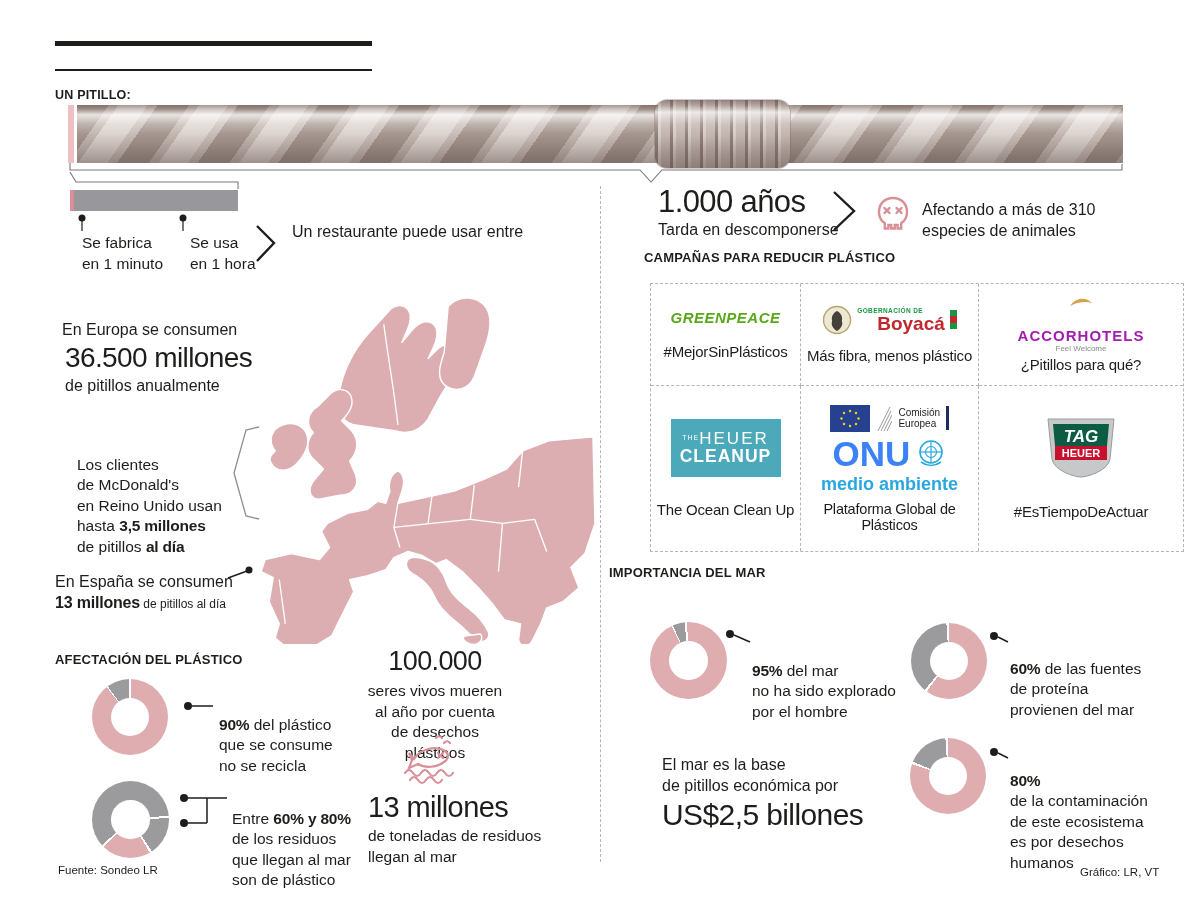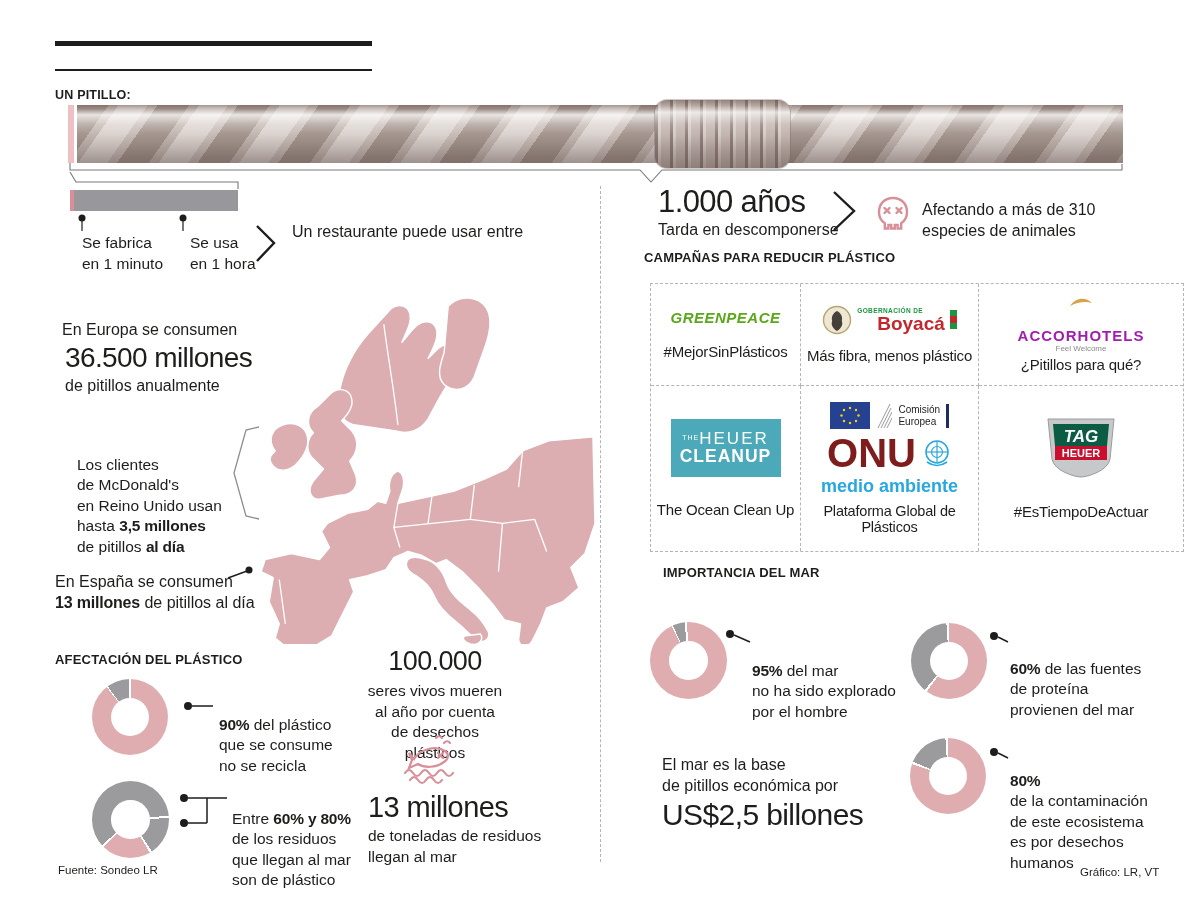--- a/index.html
+++ b/index.html
@@ -146,21 +146,21 @@
               <path d="M5,26 L15,6"></path>
               <path d="M8,26 L16,10"></path>
               <path d="M11,26 L16,16"></path>
           </g>
         </svg>
         <div class="pre" style="font-size:10px;line-height:1.15;text-align:left;">Comisión
 Europea</div>
         <div style="width:2.5px;height:24px;background:#1c2d5e;"></div>
       </div>
       <div style="display:flex;align-items:center;gap:6px;">
-        <div style="font-size:40px;font-weight:800;color:#7f1d1d;line-height:1;">ONU</div>
+        <div style="font-size:35px;font-weight:800;color:#3b82f6;line-height:1;">ONU</div>
         <svg width="30" height="30" viewBox="0 0 30 30">
           <circle cx="15" cy="14" r="11" fill="none" stroke="#29a8df" stroke-width="1.6"></circle>
           <circle cx="15" cy="14" r="5.5" fill="none" stroke="#29a8df" stroke-width="1.2"></circle>
           <line x1="4" y1="14" x2="26" y2="14" stroke="#29a8df" stroke-width="1.2"></line>
           <line x1="15" y1="3" x2="15" y2="25" stroke="#29a8df" stroke-width="1.2"></line>
           <path d="M5,24 Q15,31 25,24" fill="none" stroke="#29a8df" stroke-width="1.6"></path>
         </svg>
       </div>
       <div style="font-size:18px;font-weight:800;color:#29a8df;line-height:1;">medio ambiente</div>
       <div class="cell-label" style="font-size:14.5px;margin-top:4px;">Plataforma Global de Plásticos</div>
@@ -211,21 +211,21 @@
   <div class="abs body16 pre" style="left:77px;top:434px;">
     <span>Los clientes
 de McDonald's
 en Reino Unido usan</span>
     <span>hasta </span><span class="b">3,5 millones</span>
     <span>de pitillos </span><span class="b">al día</span>
   </div>
 
   <div class="abs body16" style="left:55px;top:572px;">
     <div style="font-size:16px;">En España se consumen</div>
-    <div><span class="b" style="font-size:16px;">13 millones</span><span style="font-size:16px;"> de pitillos al día</span></div>
+    <div><span class="b" style="font-size:16px;">13 millones</span><span style="font-size:12px;"> de pitillos al día</span></div>
   </div>
 
   <div class="abs h-section" style="left:55px;top:652px;">AFECTACIÓN DEL PLÁSTICO</div>
 
   <div class="donut" style="left: 92px; top: 679px; width: 76px; height: 76px; background: conic-gradient(from -36deg, rgb(155, 155, 157) 0deg, rgb(155, 155, 157) 34deg, rgb(255, 255, 255) 34deg, rgb(255, 255, 255) 38deg, rgb(223, 173, 176) 38deg, rgb(223, 173, 176) 358deg, rgb(255, 255, 255) 358deg, rgb(255, 255, 255) 360deg);"></div>
   <div class="abs body16 pre" style="left:219px;top:694px;">
     <span class="b">90%</span><span> del plástico
 que se consume
 no se recicla</span>
   </div>
@@ -258,21 +258,21 @@
       <path d="M8,47 q4,-6 8,0 t8,0 t8,0 t8,0"></path>
     </g>
   </svg>
 
   <div class="abs" style="left:368px;top:793px;">
     <div class="bignum" style="font-size:29px;">13 millones</div>
     <div class="body16 pre" style="margin-top:4px;">de toneladas de residuos
 llegan al mar</div>
   </div>
 
-  <div class="abs h-section" style="left:663px;top:565px;">IMPORTANCIA DEL MAR</div>
+  <div class="abs h-section" style="left:609px;top:565px;">IMPORTANCIA DEL MAR</div>
 
   <div class="donut" style="left: 650px; top: 622px; width: 77px; height: 77px; background: conic-gradient(from -24deg, rgb(155, 155, 157) 0deg, rgb(155, 155, 157) 18deg, rgb(255, 255, 255) 18deg, rgb(255, 255, 255) 22deg, rgb(223, 173, 176) 22deg, rgb(223, 173, 176) 358deg, rgb(255, 255, 255) 358deg, rgb(255, 255, 255) 360deg);"></div>
   <div class="abs body16 pre" style="left:752px;top:640px;">
     <span class="b">95%</span><span> del mar
 no ha sido explorado
 por el hombre</span>
   </div>
 
   <div class="donut" style="left: 911px; top: 623px; width: 76px; height: 76px; background: conic-gradient(rgb(223, 173, 176) 0deg, rgb(223, 173, 176) 216deg, rgb(255, 255, 255) 216deg, rgb(255, 255, 255) 220deg, rgb(155, 155, 157) 220deg, rgb(155, 155, 157) 356deg, rgb(255, 255, 255) 356deg, rgb(255, 255, 255) 360deg);"></div>
   <div class="abs body16 pre" style="left:1010px;top:638px;">

